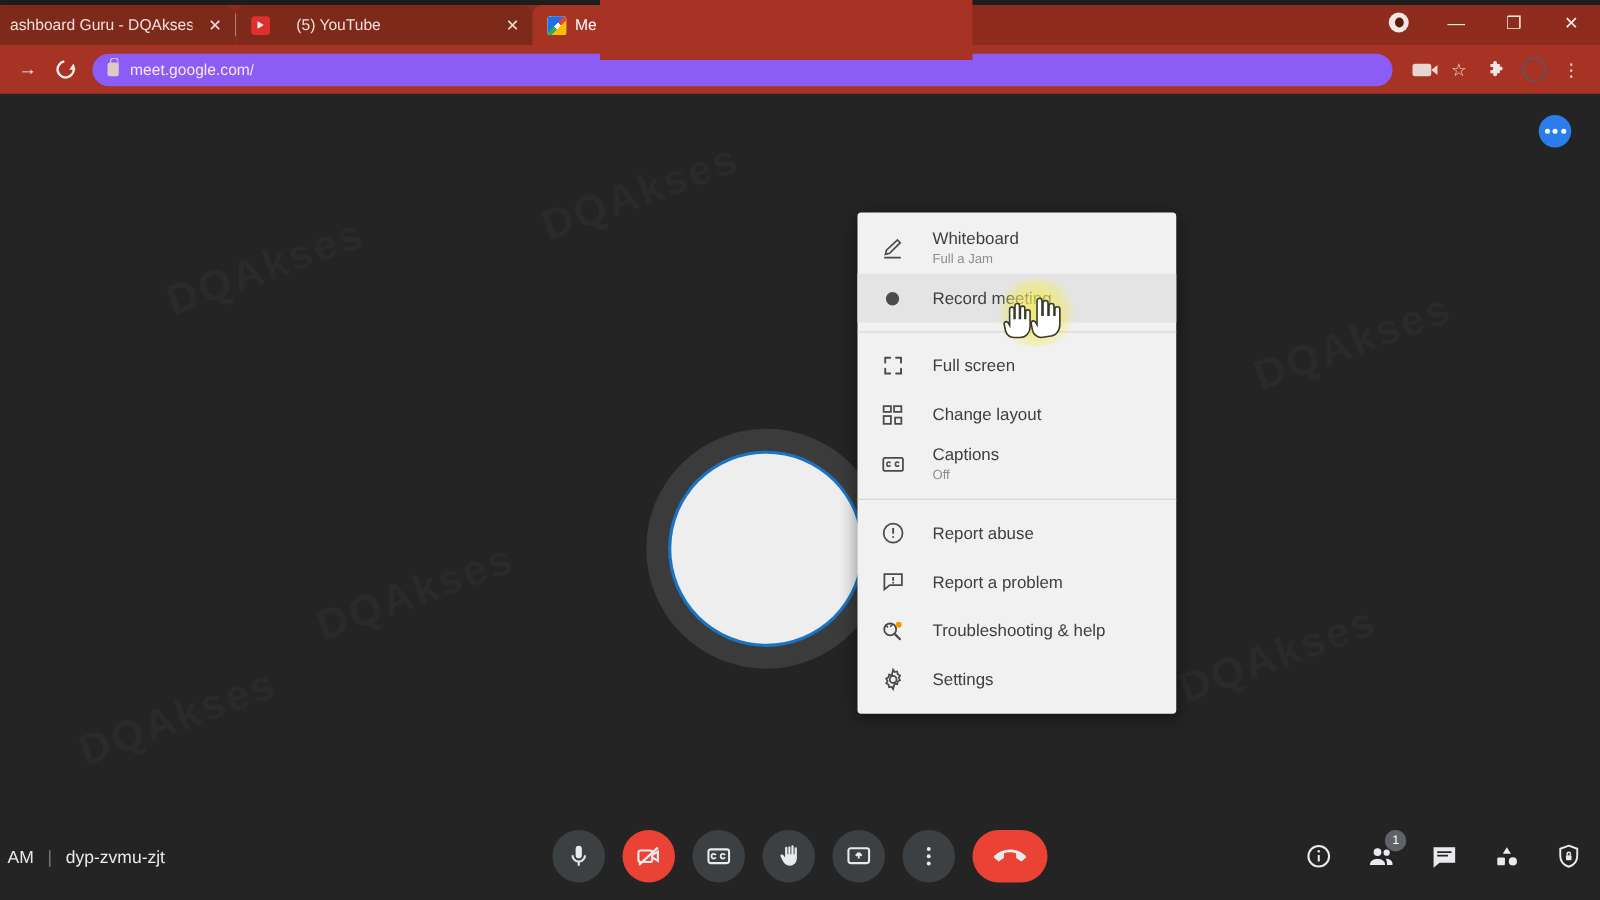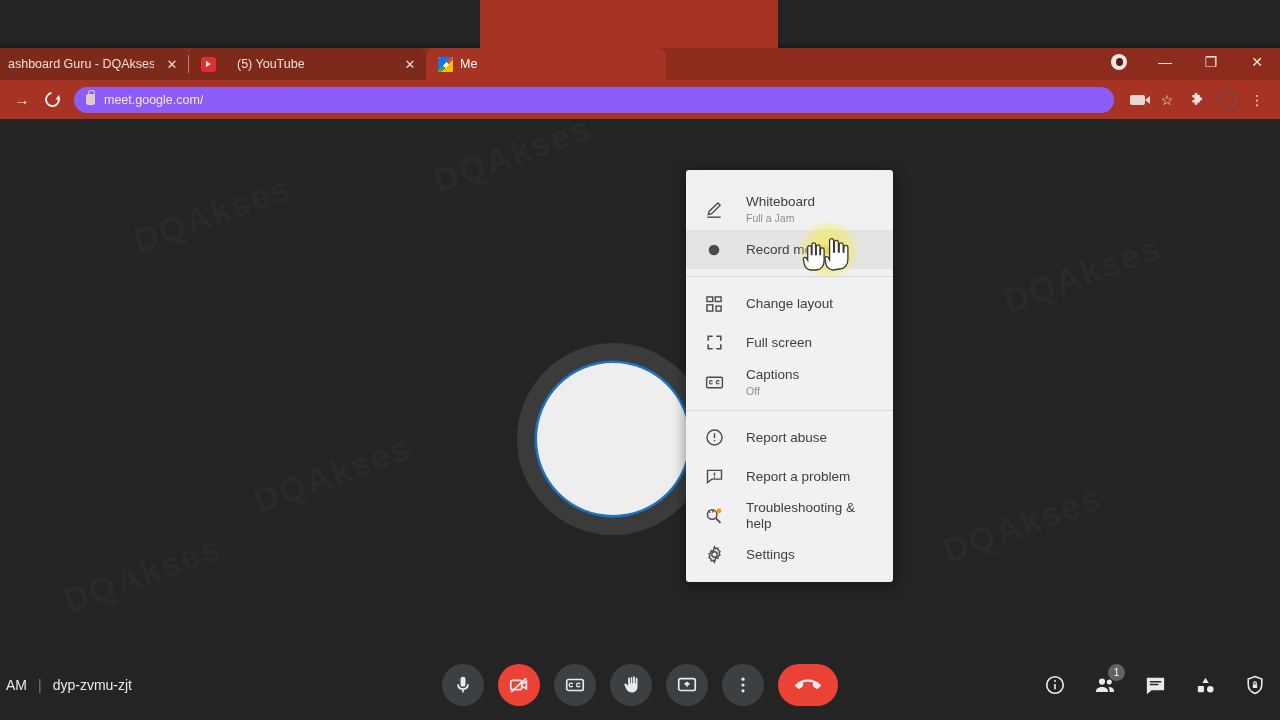--- a/index.html
+++ b/index.html
@@ -5,21 +5,21 @@
   * { box-sizing: border-box; margin: 0; padding: 0; }
   html, body {
     width: 1280px; height: 720px;
     overflow: hidden;
     font-family: "Liberation Sans", sans-serif;
     background: #242424;
   }
   #app { position: relative; width: 1280px; height: 720px; overflow: hidden; }
 
   
-  .chrome { position: absolute; left: 0; top: 0; width: 1280px; height: 75px; z-index: 40; margin-top: 44px; }
+  .chrome { position: absolute; left: 0; top: 0; width: 1280px; height: 75px; z-index: 40; }
   .tabstrip {
     position: absolute; left: 0; top: 0; width: 1280px; height: 36px;
     background: #8d2c1c;
     display: flex; align-items: flex-end;
   }
   .tabstrip-top-shade {
     position: absolute; left: 0; top: 0; width: 1280px; height: 4px;
     background: #1d1d1d;
   }
   .tab {
@@ -185,25 +185,25 @@
     display: flex; align-items: center; justify-content: center;
     gap: 2.5px;
   }
   .top-more-btn i {
     width: 4px; height: 4px; border-radius: 50%; background: #fff; display: block;
   }
 
   
   .menu {
     position: absolute; left: 686px; top: 170px;
-    width: 207px;
+    width: 255px;
     background: #f1f1f1;
     border-radius: 3px;
     box-shadow: 0 3px 14px rgba(0,0,0,0.45);
-    padding: 19px 0 8px 0;
+    padding: 8px 0 8px 0;
     z-index: 30;
   }
   .mi {
     display: flex; align-items: flex-start;
     height: 39px; padding: 0 16px 0 16px;
     position: relative;
   }
   .mi.tall { height: 41px; }
   .mi.hover { background: #e4e4e4; }
   .mi-ico {
@@ -411,40 +411,40 @@
       </span>
       <span class="mi-txt">
         <span class="mi-label">Record meeting</span>
       </span>
     </div>
 
     <div class="mi-sep"></div>
 
     <div class="mi">
       <span class="mi-ico">
+        <svg class="ic" width="19" height="19" viewBox="0 0 24 24" fill="none" stroke="currentColor" stroke-width="1.9" stroke-linecap="round">
+          <path d="M4 9V4h5M20 9V4h-5M4 15v5h5M20 15v5h-5"></path>
+        </svg>
+      </span>
+      <span class="mi-txt">
+        <span class="mi-label">Full screen</span>
+      </span>
+    </div>
+
+    <div class="mi">
+      <span class="mi-ico">
         <svg class="ic" width="20" height="20" viewBox="0 0 24 24" fill="none" stroke="currentColor" stroke-width="1.7">
           <rect x="3.5" y="3.5" width="7" height="5.5"></rect>
             <rect x="13.5" y="3.5" width="7" height="5.5"></rect>
           <rect x="3.5" y="13" width="7" height="7.5"></rect>
             <rect x="14.5" y="14.5" width="6" height="6"></rect>
         </svg>
       </span>
       <span class="mi-txt">
         <span class="mi-label">Change layout</span>
-      </span>
-    </div>
-
-    <div class="mi">
-      <span class="mi-ico">
-        <svg class="ic" width="19" height="19" viewBox="0 0 24 24" fill="none" stroke="currentColor" stroke-width="1.9" stroke-linecap="round">
-          <path d="M4 9V4h5M20 9V4h-5M4 15v5h5M20 15v5h-5"></path>
-        </svg>
-      </span>
-      <span class="mi-txt">
-        <span class="mi-label">Full screen</span>
       </span>
     </div>
 
 
     <div class="mi tall">
       <span class="mi-ico">
         <svg class="ic" width="21" height="21" viewBox="0 0 24 24" fill="none" stroke="currentColor" stroke-width="1.6">
           <rect x="3" y="6" width="18" height="12" rx="1.5"></rect>
           <path d="M9.6 10.8c-.4-.7-1-.9-1.6-.9-1 0-1.7.8-1.7 1.9s.7 1.9 1.7 1.9c.6 0 1.2-.2 1.6-.9" stroke-width="1.4"></path>
           <path d="M17.4 10.8c-.4-.7-1-.9-1.6-.9-1 0-1.7.8-1.7 1.9s.7 1.9 1.7 1.9c.6 0 1.2-.2 1.6-.9" stroke-width="1.4"></path>

